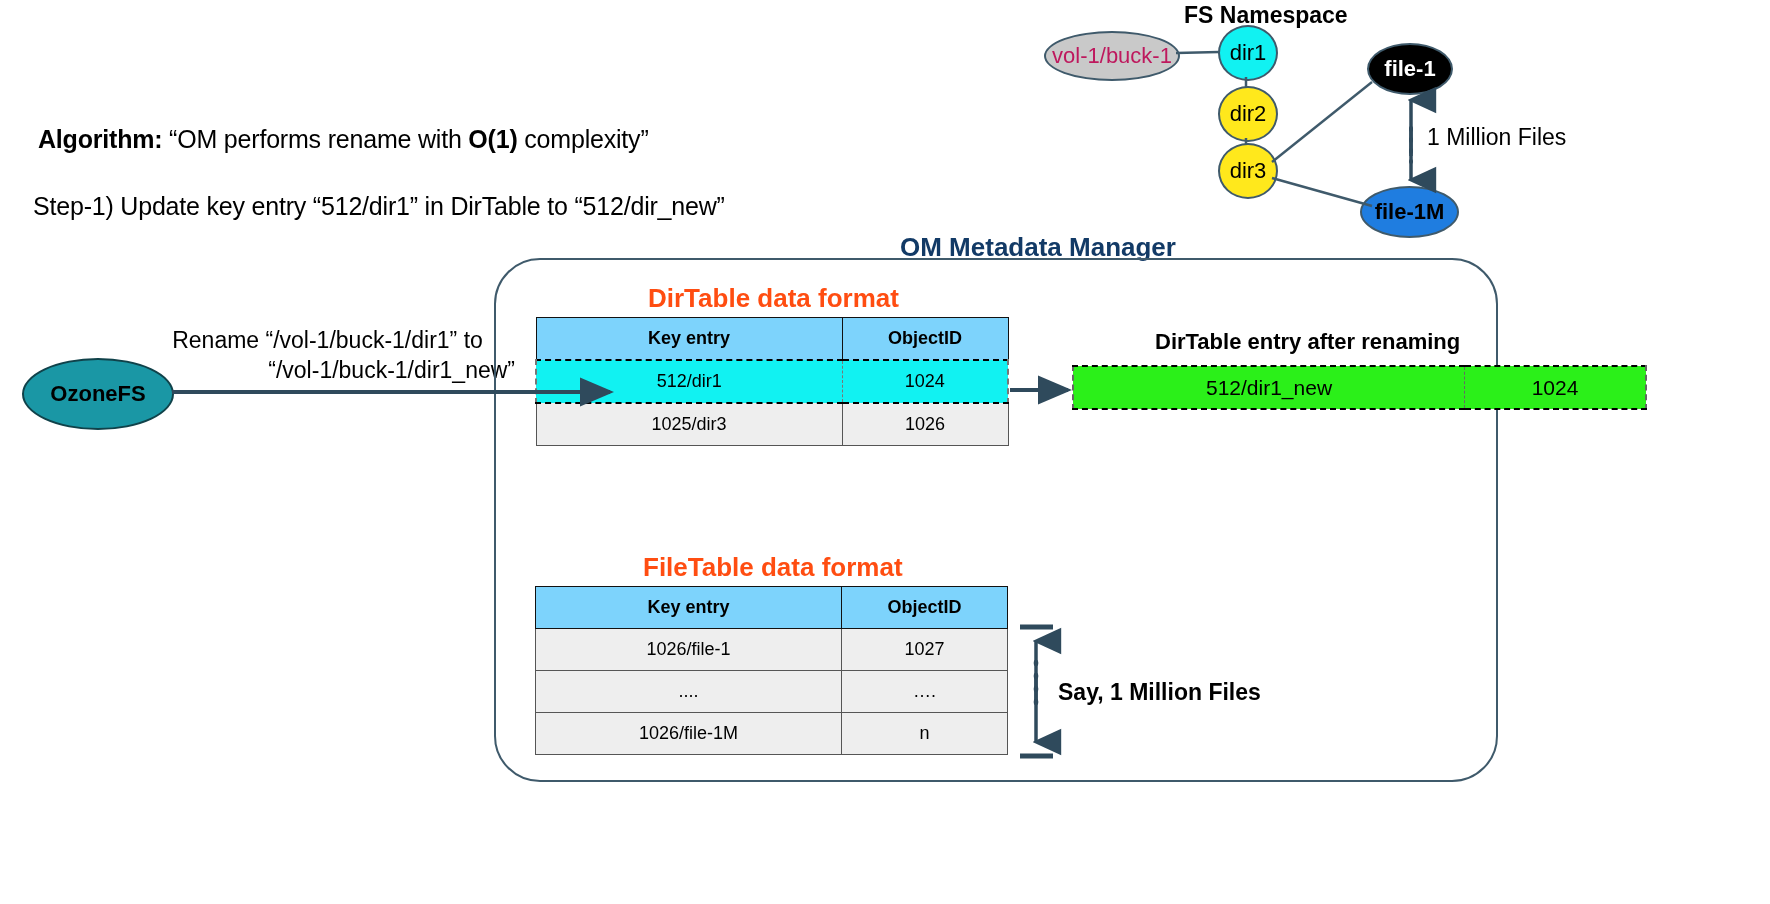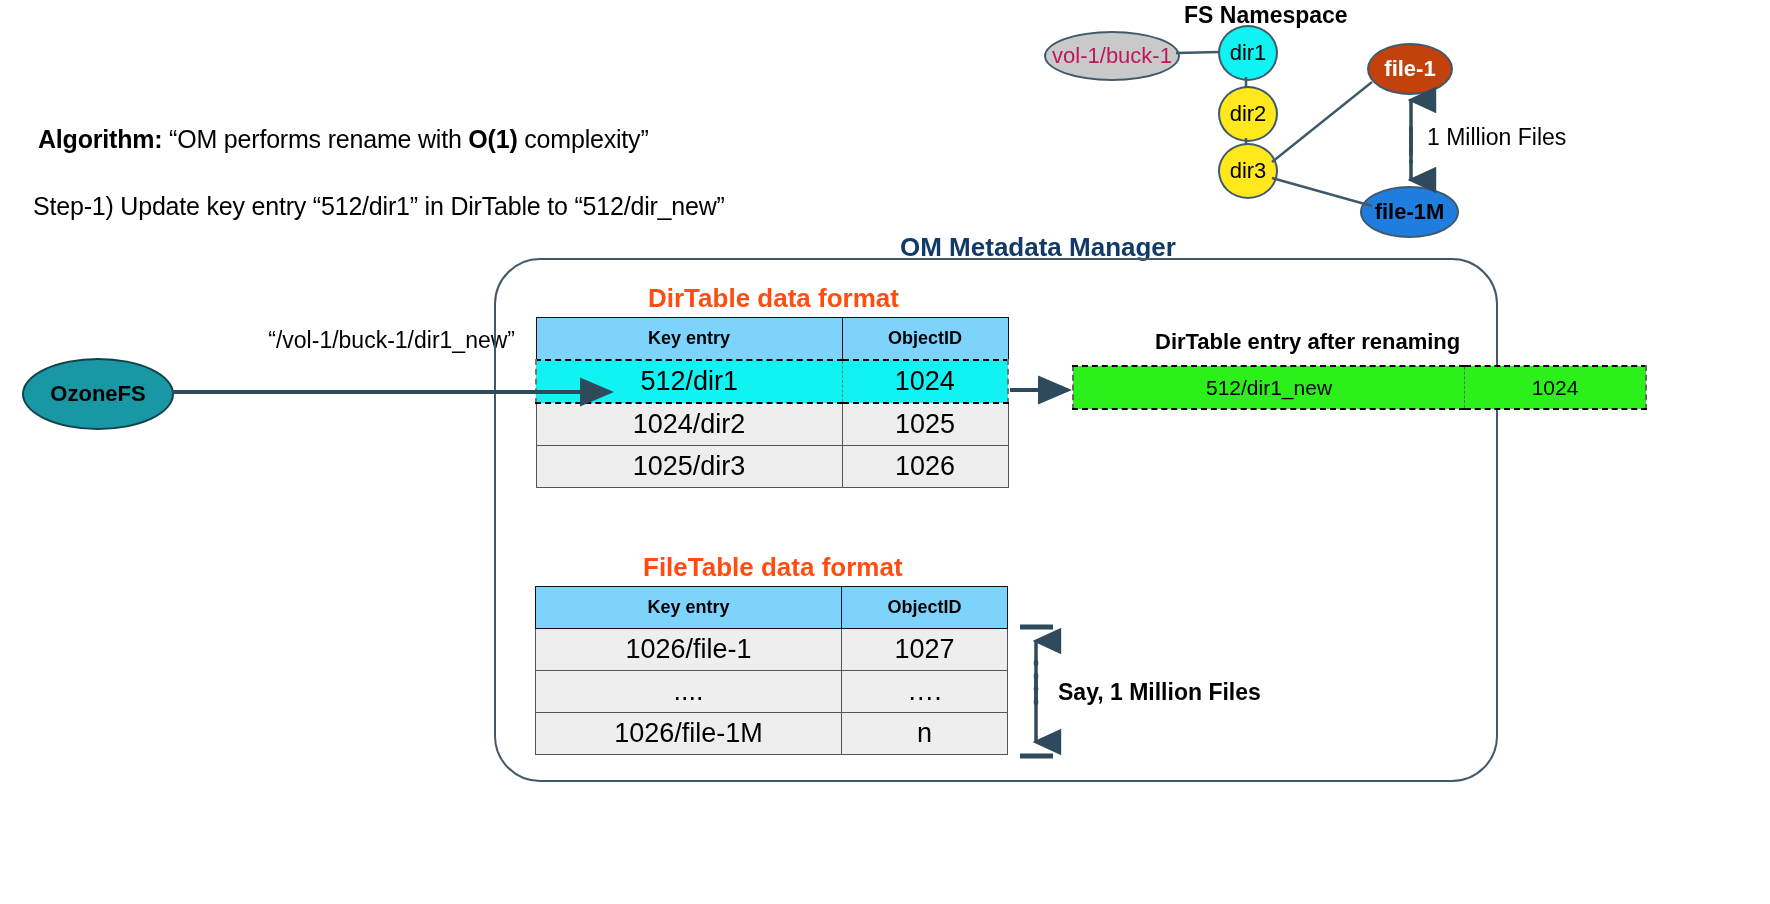--- a/index.html
+++ b/index.html
@@ -81,21 +81,21 @@
 
   
   .data-table {
     border-collapse: collapse;
     table-layout: fixed;
   }
   .data-table th, .data-table td {
     border: 1.5px solid #555;
     height: 41px;
     text-align: center;
-    font-size: 27px;
+    font-size: 18px;
     padding: 0;
   }
   .data-table th {
     background: #7dd3fc;
     color: #000;
     font-weight: bold;
     font-size: 18px;
     border: 1.5px solid #111;
   }
   .data-table td { background: #eeeeee; font-weight: normal; }
@@ -170,21 +170,21 @@
     background: #ffe81c; color: #000;
   }
   #node-dir3 {
     left: 1218px; top: 143px;
     width: 56px; height: 52px;
     background: #ffe81c; color: #000;
   }
   #node-file1 {
     left: 1367px; top: 43px;
     width: 82px; height: 48px;
-    background: #c2410c; color: #ffffff; font-weight: bold;
+    background: #000000; color: #ffffff; font-weight: bold;
   }
   #node-file1m {
     left: 1360px; top: 186px;
     width: 95px; height: 48px;
     background: #1f7de0; color: #000000; font-weight: bold;
   }
   #million-files-label {
     left: 1427px; top: 124px;
     font-size: 23px;
     white-space: nowrap;
@@ -197,20 +197,21 @@
   }
 </style>
 </head>
 <body>
 
 <div class="abs" id="algorithm-line"><span class="lead">Algorithm:</span><span> “OM performs rename with </span><span class="bold">O(1)</span><span> complexity”</span></div>
 
 <div class="abs" id="step-line">Step-1) Update key entry “512/dir1” in DirTable to “512/dir_new”</div>
 
 <div class="abs" id="rename-caption">
+  <span>Rename “/vol-1/buck-1/dir1” to</span>
   <span class="l2">“/vol-1/buck-1/dir1_new”</span>
 </div>
 
 <div class="abs" id="ozonefs-node">
   <span>OzoneFS</span>
 </div>
 
 <div class="abs" id="om-title">OM Metadata Manager</div>
 <div class="abs" id="om-container"></div>
 
@@ -219,24 +220,20 @@
   <thead>
     <tr>
       <th class="col-key">Key entry</th>
       <th class="col-oid">ObjectID</th>
     </tr>
   </thead>
   <tbody>
     <tr class="row-highlight">
       <td class="c-key">512/dir1</td>
       <td class="c-oid">1024</td>
-    </tr>
-    <tr>
-      <td class="c-key">1024/dir2</td>
-      <td class="c-oid">1025</td>
     </tr>
     <tr>
       <td class="c-key">1025/dir3</td>
       <td class="c-oid">1026</td>
     </tr>
   </tbody>
 </table>
 
 <div class="abs section-title" id="filetable-title">FileTable data format</div>
 <table class="abs data-table" id="filetable">

